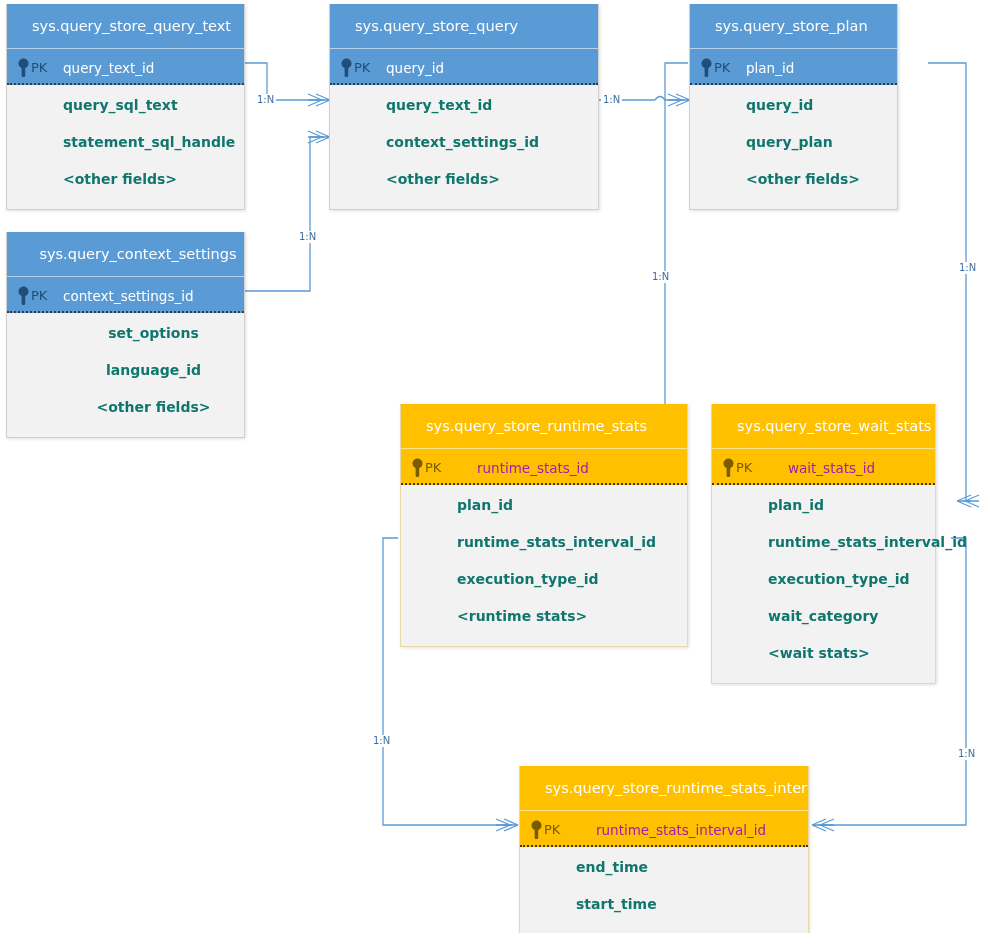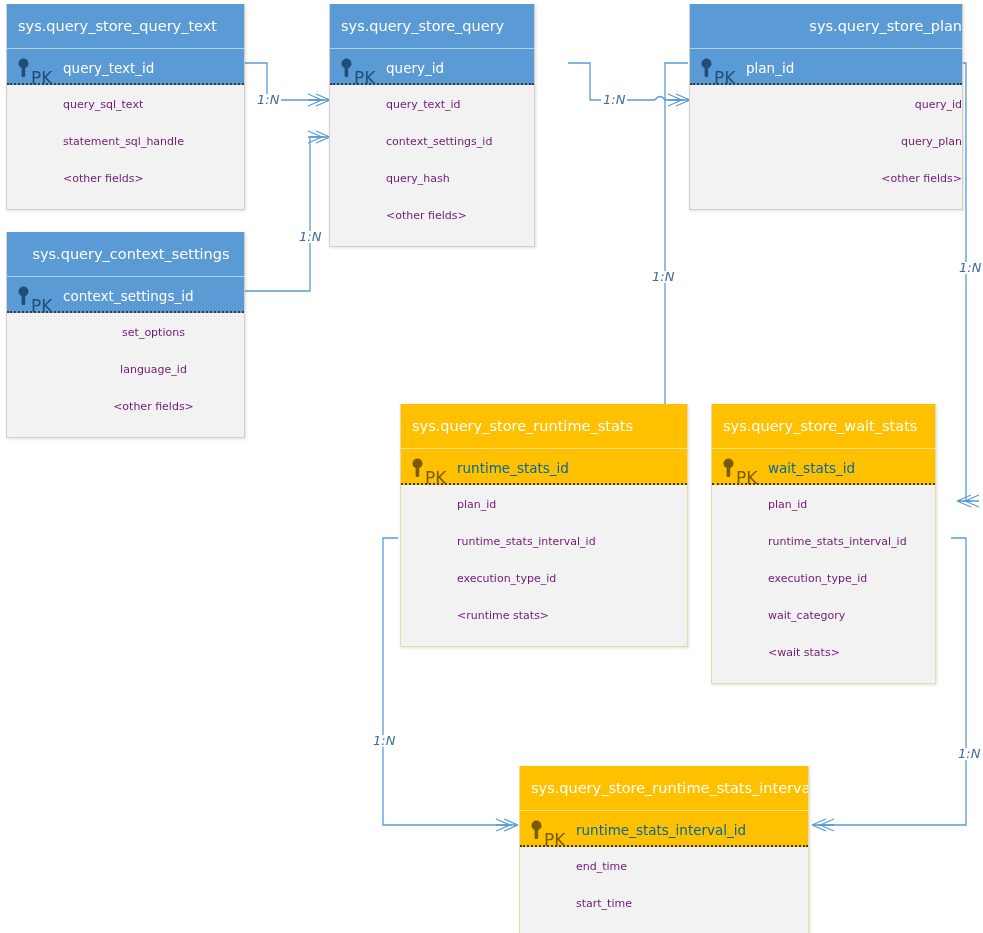--- a/index.html
+++ b/index.html
@@ -35,21 +35,21 @@
     box-sizing: border-box;
     background: #f2f2f2;
     border: 1px solid #d0d0d0;
     border-top: none;
     box-shadow: 1px 1px 3px rgba(0,0,0,0.13);
   }
   .ent-header {
     box-sizing: border-box;
     height: 44px;
     line-height: 44px;
-    padding-left: 11px;
+    padding-left: 25px;
     font-size: 14.5px;
     color: #ffffff;
     white-space: nowrap;
     overflow: hidden;
   }
   .ent-pk {
     box-sizing: border-box;
     height: 37px;
     position: relative;
     border-top: 1px solid rgba(255,255,255,0.55);
@@ -58,73 +58,73 @@
   .ent-pk .pk-key {
     position: absolute;
     left: 10px;
     top: 9px;
     width: 13px;
     height: 20px;
   }
   .ent-pk .pk-tag {
     position: absolute;
     left: 24px;
-    top: 10px;
+    top: 0;
     height: 37px;
     line-height: 38px;
-    font-size: 17px;
+    font-size: 13px;
   }
   .ent-pk .pk-name {
     position: absolute;
     left: 56px;
     top: 0;
     height: 37px;
     line-height: 38px;
     font-size: 13.5px;
     white-space: nowrap;
   }
   .ent-field {
     box-sizing: border-box;
     height: 37px;
     line-height: 38px;
     padding-left: 56px;
-    font-size: 11px;
-    color: #701a75;
-    white-space: nowrap;
+    font-size: 14px;
+    color: #0f766e;
+    white-space: nowrap;
+    font-weight: bold;
   }
   .ent-body {
     padding-top: 1px;
     padding-bottom: 12px;
   }
 
   
   .theme-blue .ent-header { background: #5b9bd5; }
   .theme-blue .ent-pk     { background: #5b9bd5; }
   .theme-blue .ent-pk .pk-tag  { color: #1f4e79; }
   .theme-blue .ent-pk .pk-name { color: #ffffff; }
   .theme-blue .pk-key-fill { fill: #1f4e79; }
 
   
   .theme-amber .ent-header { background: #ffc000; }
   .theme-amber .ent-pk     { background: #ffc000; }
   .theme-amber .ent-pk .pk-tag  { color: #7a5c00; }
-  .theme-amber .ent-pk .pk-name { color: #0369a1; }
+  .theme-amber .ent-pk .pk-name { color: #a21caf; margin-left: 20px; }
   .theme-amber .pk-key-fill { fill: #7a5c00; }
   .theme-amber { border-color: #e8d9a8; }
 
   
   .card-label {
     position: absolute;
-    font-size: 13px;
+    font-size: 10px;
     color: #3c6c9e;
     background: #ffffff;
     padding: 0 2px;
     line-height: 12px;
     white-space: nowrap;
-    font-style: italic;
   }
 </style>
 </head>
 <body>
 
 <div id="canvas">
 
   <svg id="wires" viewBox="0 0 983 933" xmlns="http://www.w3.org/2000/svg">
     <defs>
       <g id="crowfoot">
@@ -199,39 +199,38 @@
       <span class="pk-tag">PK</span>
       <span class="pk-name">context_settings_id</span>
     </div>
     <div class="ent-body">
       <div class="ent-field">set_options</div>
       <div class="ent-field">language_id</div>
       <div class="ent-field">&lt;other fields&gt;</div>
     </div>
   </div>
 
-  <div class="entity theme-blue" style="left:329px; top:4px; width:206px;">
+  <div class="entity theme-blue" style="left:329px; top:4px; width:270px;">
     <div class="ent-header">sys.query_store_query</div>
     <div class="ent-pk">
       <svg class="pk-key" viewBox="0 0 13 20">
         <circle class="pk-key-fill" cx="6.5" cy="5.5" r="5"></circle>
         <rect class="pk-key-fill" x="4.6" y="8" width="3.6" height="11" rx="1.3"></rect>
       </svg>
       <span class="pk-tag">PK</span>
       <span class="pk-name">query_id</span>
     </div>
     <div class="ent-body">
       <div class="ent-field">query_text_id</div>
       <div class="ent-field">context_settings_id</div>
-      <div class="ent-field">query_hash</div>
-      <div class="ent-field">&lt;other fields&gt;</div>
-    </div>
-  </div>
-
-  <div class="entity theme-blue" style="left:689px; top:4px; width:274px;text-align:right;">
+      <div class="ent-field">&lt;other fields&gt;</div>
+    </div>
+  </div>
+
+  <div class="entity theme-blue" style="left:689px; top:4px; width:209px;">
     <div class="ent-header">sys.query_store_plan</div>
     <div class="ent-pk">
       <svg class="pk-key" viewBox="0 0 13 20">
         <circle class="pk-key-fill" cx="6.5" cy="5.5" r="5"></circle>
         <rect class="pk-key-fill" x="4.6" y="8" width="3.6" height="11" rx="1.3"></rect>
       </svg>
       <span class="pk-tag">PK</span>
       <span class="pk-name">plan_id</span>
     </div>
     <div class="ent-body">

